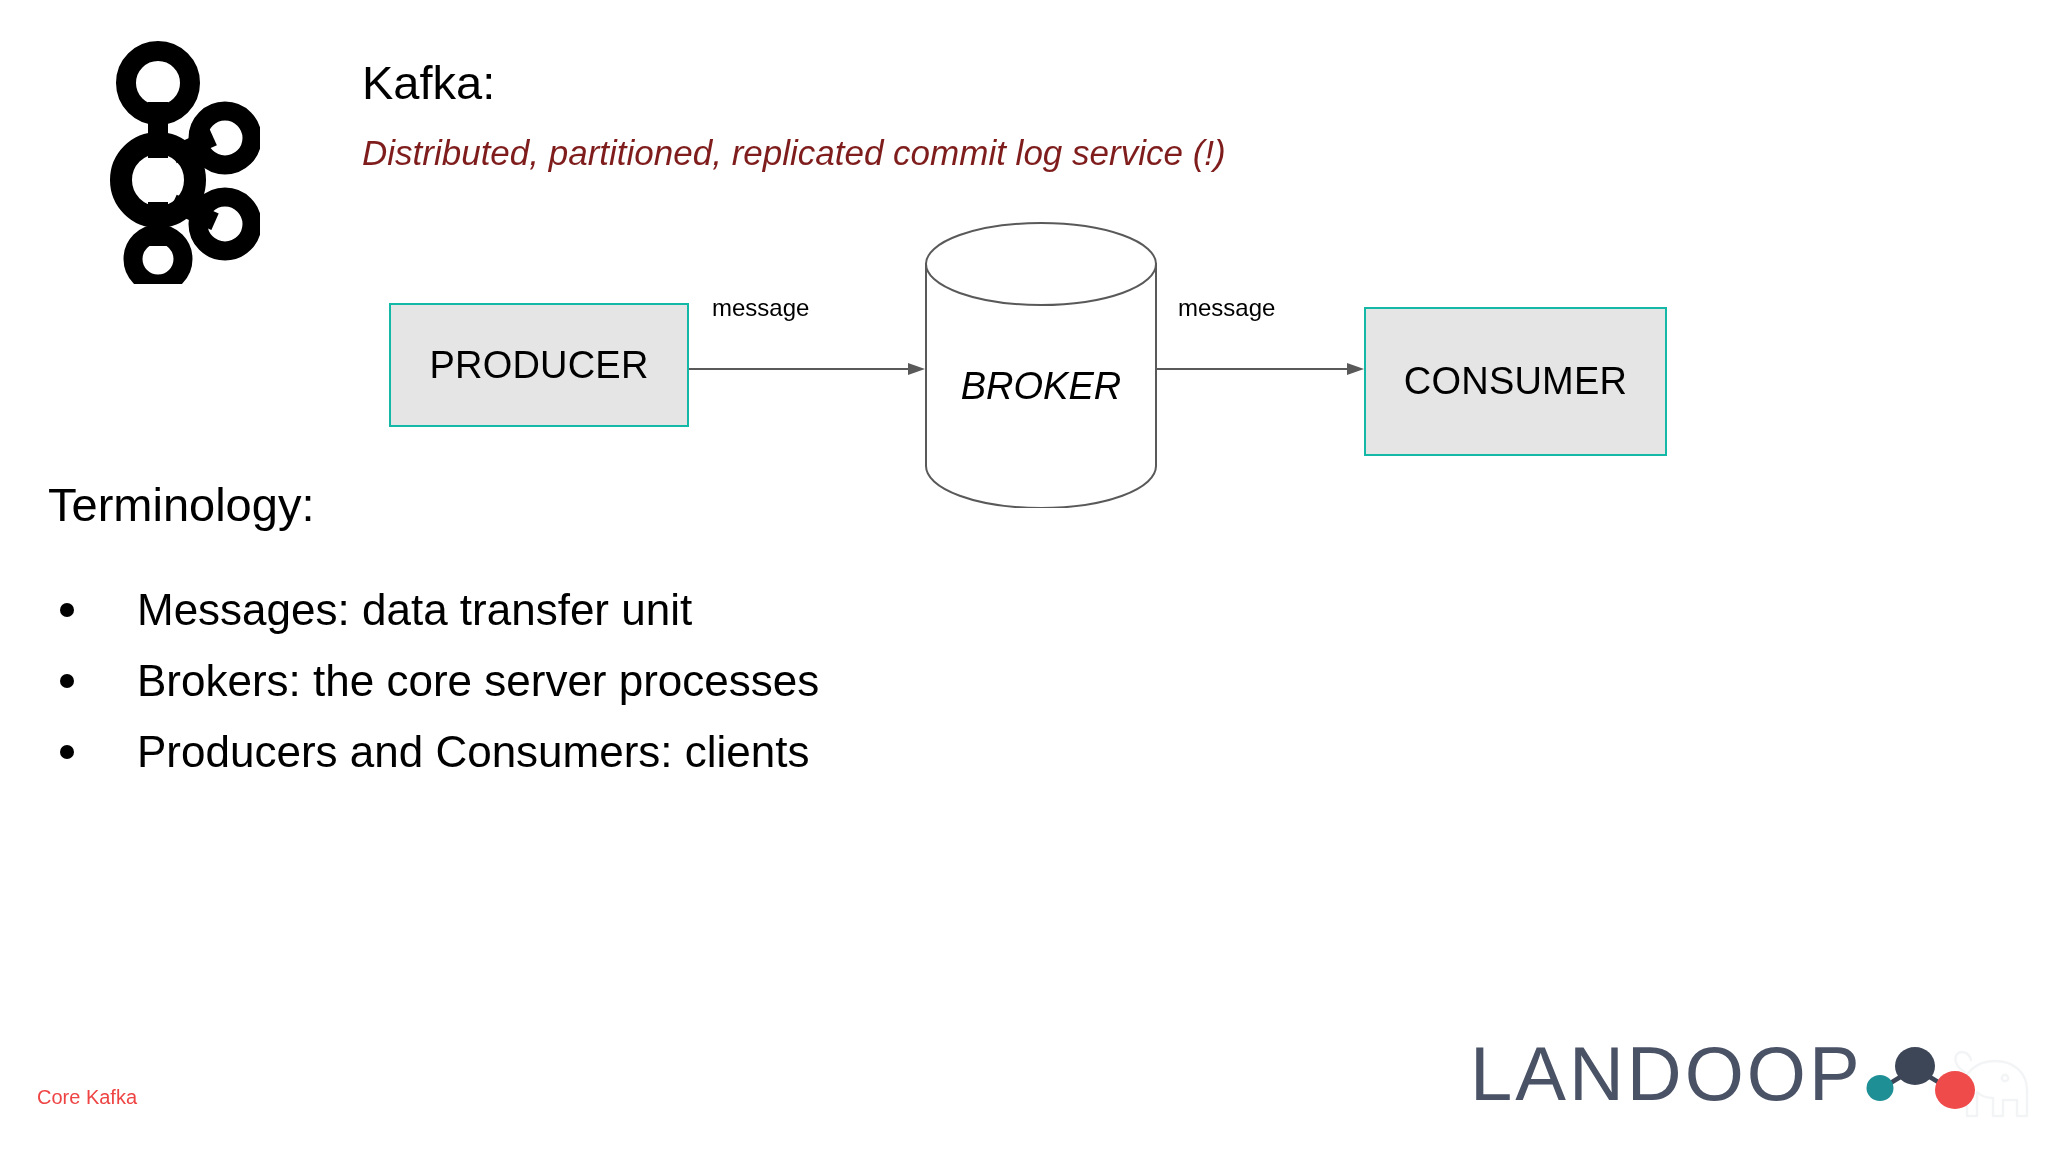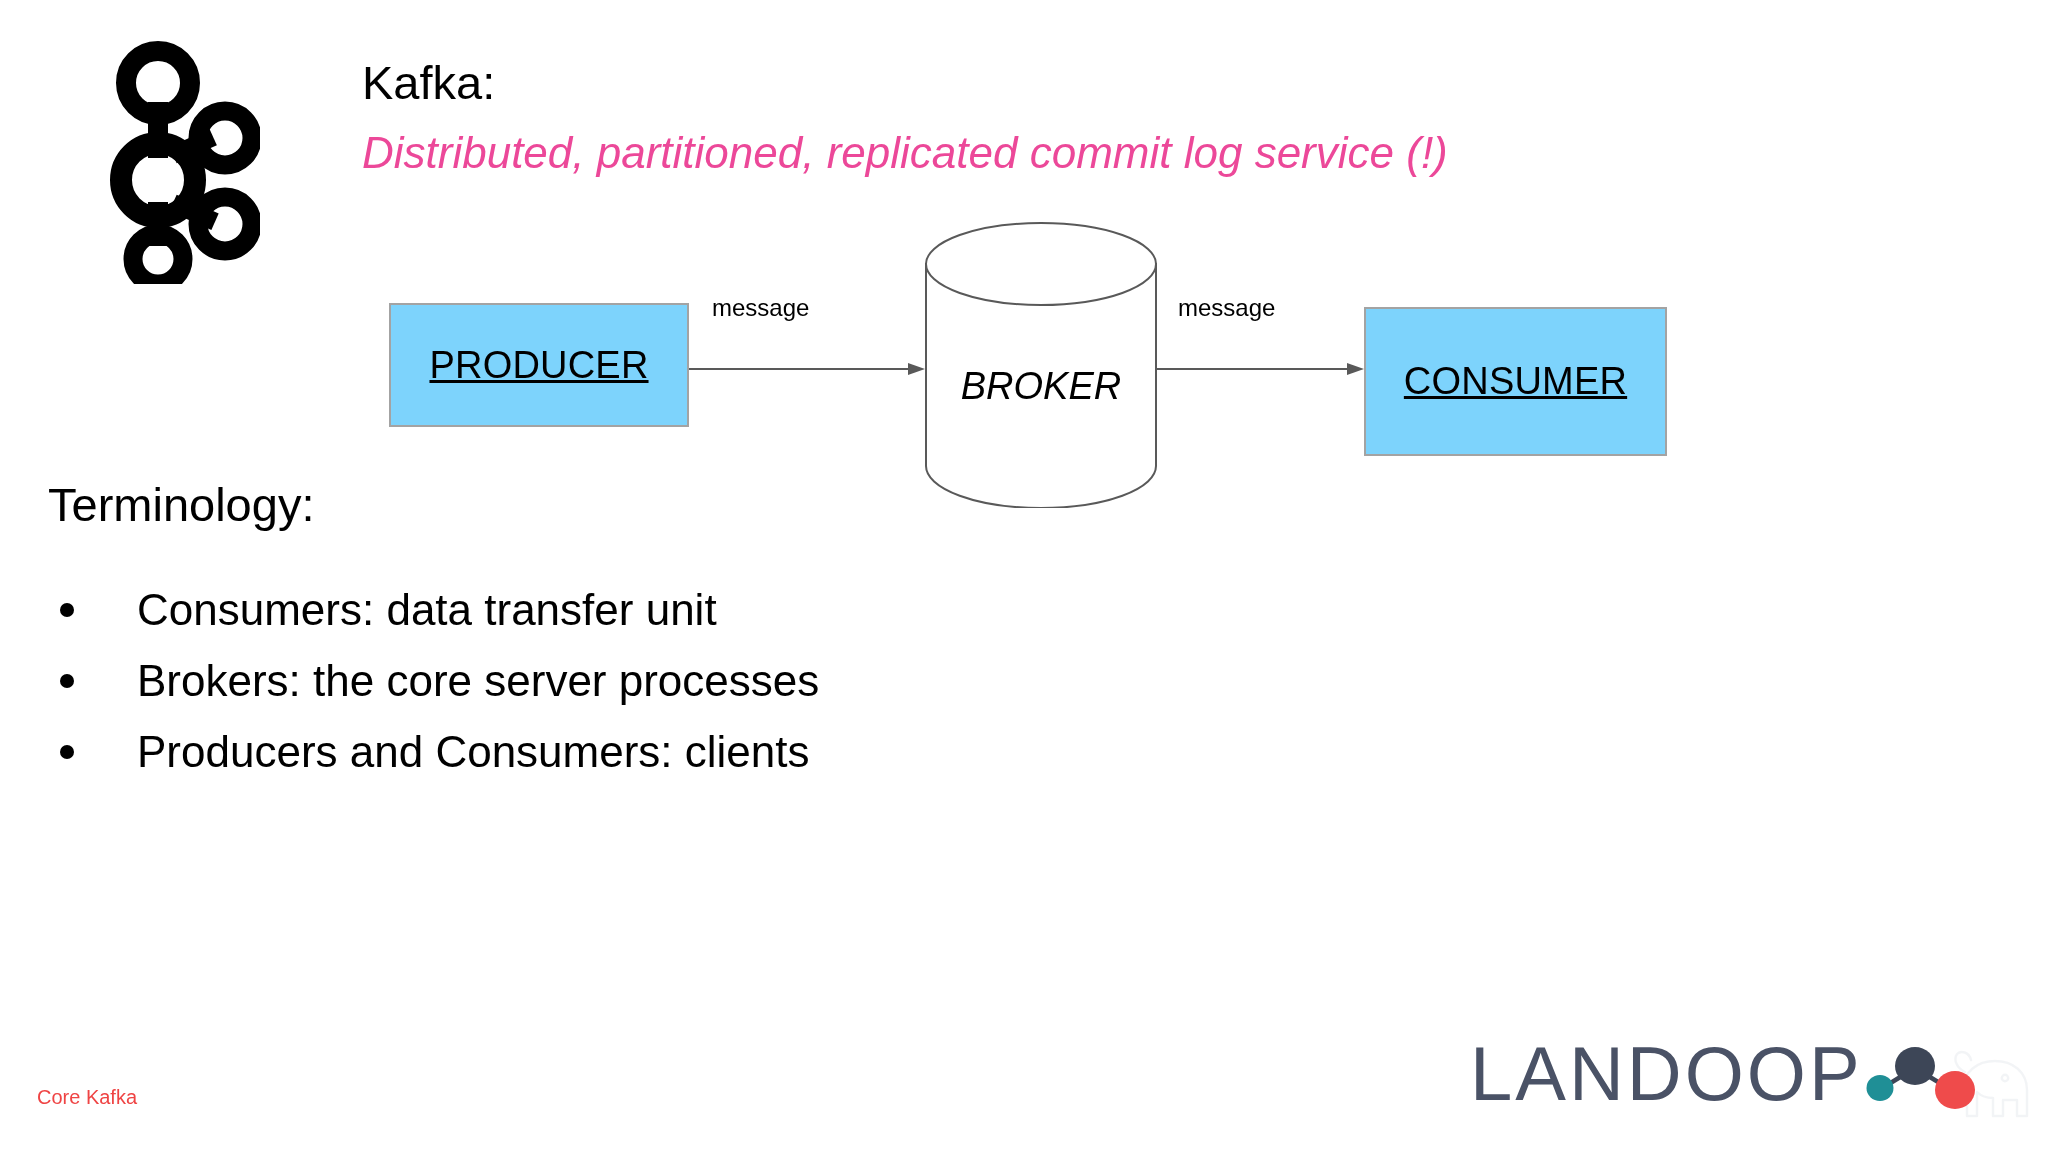--- a/index.html
+++ b/index.html
@@ -37,44 +37,43 @@
     top: 48px;
     width: 1420px;
   }
   #header-title {
     font-size: 47px;
     line-height: 70px;
     color: #000000;
     white-space: nowrap;
   }
   #header-subtitle {
-    font-size: 44px;
+    font-size: 35px;
     line-height: 70px;
     font-style: italic;
-    color: #ec4899;
+    color: #7f1d1d;
     white-space: nowrap;
   }
 
   
   #diagram {
     position: absolute;
     left: 0;
     top: 0;
     width: 2048px;
     height: 560px;
   }
   .flow-box {
     position: absolute;
-    border: 2px solid #a3a3a3;
-    background: #7dd3fc;
+    border: 2px solid #14b8a6;
+    background: #e5e5e5;
     box-sizing: border-box;
     display: flex;
     align-items: center;
     justify-content: center;
-    text-decoration: underline;
   }
   .flow-box span {
     font-size: 38px;
     color: #000000;
     letter-spacing: 0.2px;
   }
   #producer-box {
     left: 389px;
     top: 303px;
     width: 300px;
@@ -250,21 +249,21 @@
     <div class="flow-box" id="consumer-box">
       <span>CONSUMER</span>
     </div>
   </div>
 
   <div id="terminology-heading">Terminology:</div>
 
   <ul id="bullet-list">
     <li>
       <span class="bullet-dot"></span>
-      <span>Consumers: data transfer unit</span>
+      <span>Messages: data transfer unit</span>
     </li>
     <li>
       <span class="bullet-dot"></span>
       <span>Brokers: the core server processes</span>
     </li>
     <li>
       <span class="bullet-dot"></span>
       <span>Producers and Consumers: clients</span>
     </li>
   </ul>

